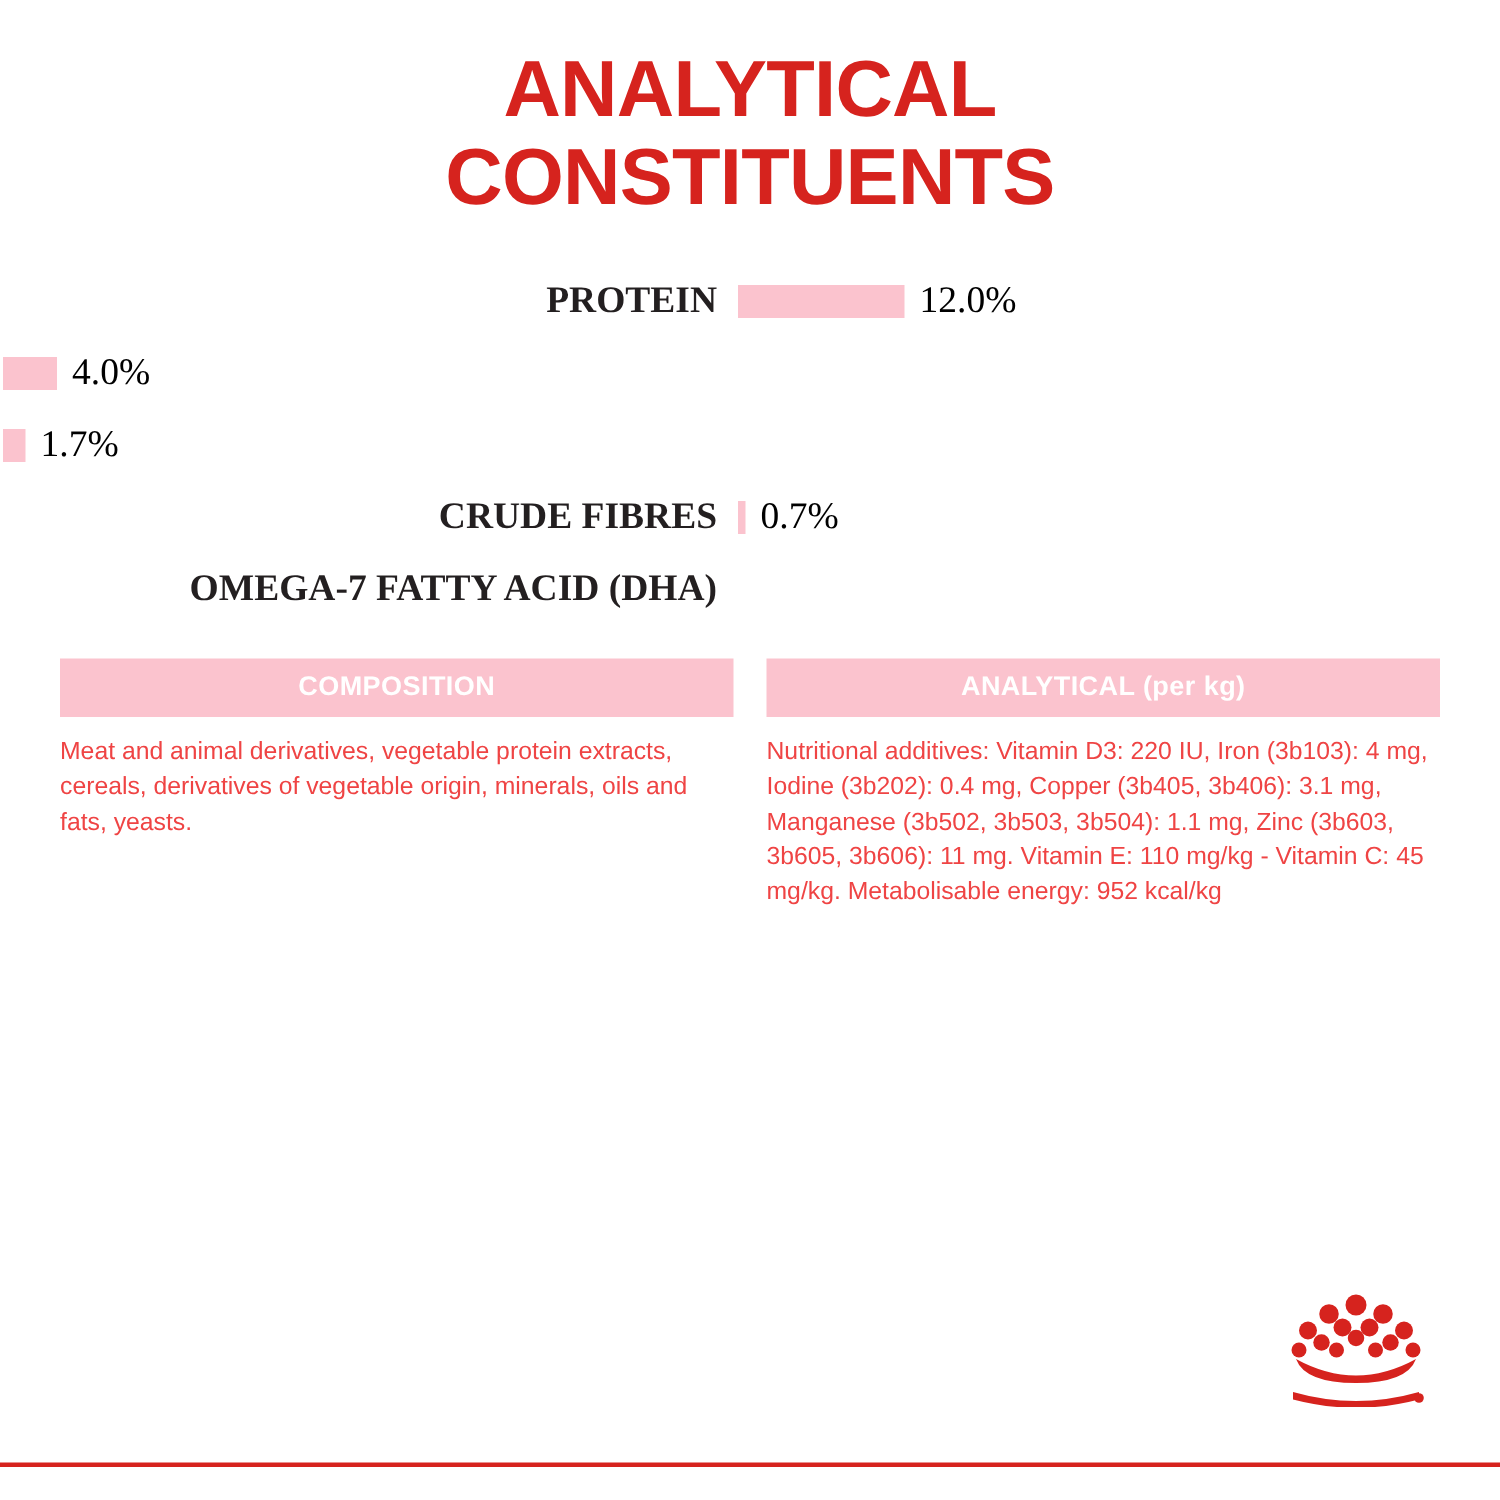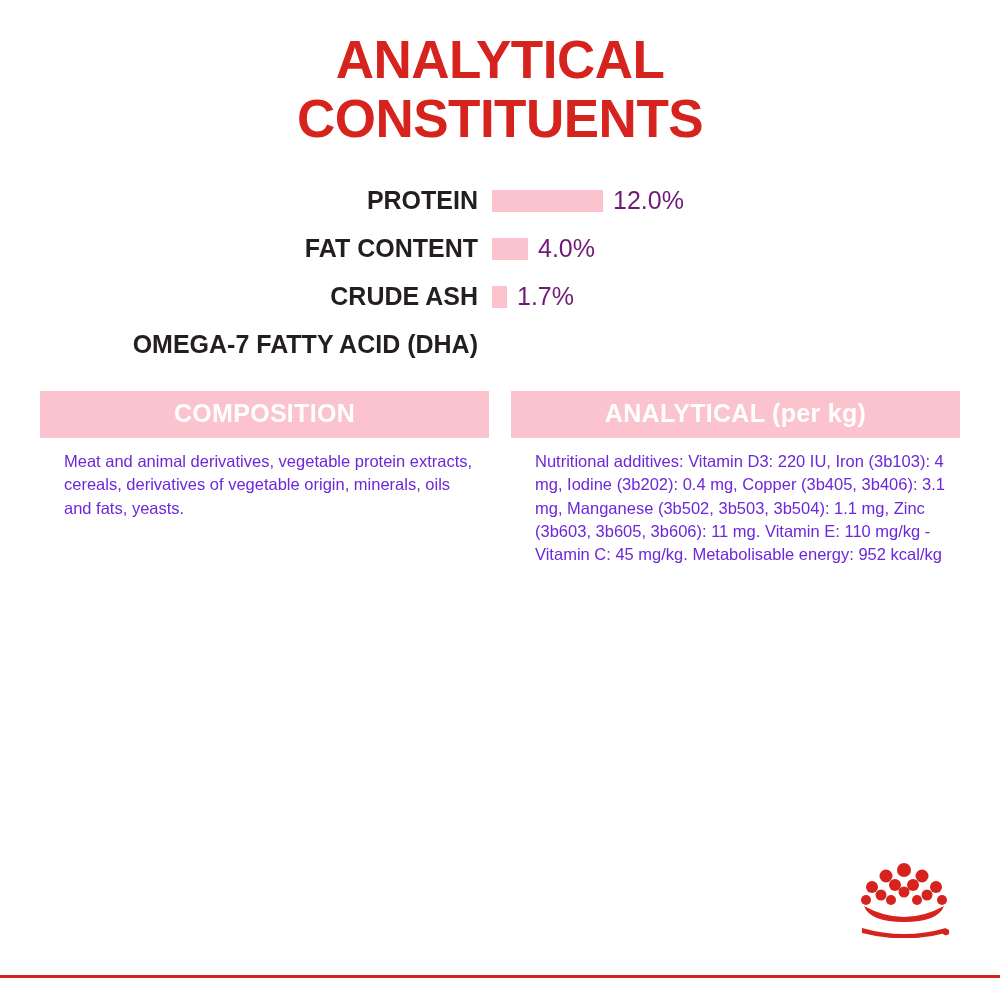--- a/index.html
+++ b/index.html
@@ -36,20 +36,21 @@
   }
   
   .chart {
     margin-top: 28px;
     padding-left: 0;
   }
   .chart-row {
     display: flex;
     align-items: center;
     height: 48px;
+    font-family: Liberation Serif, serif;
   }
   .chart-label {
     width: 490px;
     text-align: right;
     padding-right: 12px;
     box-sizing: border-box;
     font-weight: bold;
     font-size: 25px;
     color: #231f20;
     white-space: nowrap;
@@ -61,21 +62,21 @@
     position: relative;
     height: 100%;
   }
   .bar {
     height: 22px;
     background: #fbc3ce;
     flex: 0 0 auto;
   }
   .bar-value {
     font-size: 25px;
-    color: #701a75;
+    color: #000000;
     font-weight: normal;
     margin-left: 10px;
     white-space: nowrap;
   }
   .axis-line {
     position: absolute;
     left: 0;
     top: 2px;
     bottom: 2px;
     width: 2px;
@@ -90,32 +91,31 @@
     box-sizing: border-box;
   }
   .panel {
     flex: 1 1 0;
     min-width: 0;
   }
   .panel-header {
     background: #fbc3ce;
     color: #ffffff;
     font-weight: bold;
-    font-size: 25px;
+    font-size: 18px;
     text-align: center;
     padding: 8px 4px 10px;
     letter-spacing: 0.3px;
   }
   .panel-body {
     font-size: 16.5px;
     line-height: 1.42;
-    color: #6d28d9;
+    color: #ef4444;
     padding-top: 12px;
     padding-right: 8px;
-    margin-left: 24px;
   }
   
   .logo {
     position: absolute;
     right: 48px;
     bottom: 62px;
     width: 96px;
     height: 80px;
   }
   .logo svg { display: block; }
@@ -145,37 +145,43 @@
     <div class="chart-row">
       <div class="chart-label">PROTEIN</div>
       <div class="bar-wrap">
         <div class="axis-line"></div>
         <div class="bar" style="width:113px"></div>
         <div class="bar-value">12.0%</div>
       </div>
     </div>
 
     <div class="chart-row">
-      <div class="chart-label">FAT CONTENT</div>
       <div class="bar-wrap">
         <div class="axis-line"></div>
         <div class="bar" style="width:38px"></div>
         <div class="bar-value">4.0%</div>
       </div>
     </div>
 
     <div class="chart-row">
-      <div class="chart-label">CRUDE ASH</div>
       <div class="bar-wrap">
         <div class="axis-line"></div>
         <div class="bar" style="width:17px"></div>
         <div class="bar-value">1.7%</div>
       </div>
     </div>
 
+    <div class="chart-row">
+      <div class="chart-label">CRUDE FIBRES</div>
+      <div class="bar-wrap">
+        <div class="axis-line"></div>
+        <div class="bar" style="width:7px"></div>
+        <div class="bar-value">0.7%</div>
+      </div>
+    </div>
 
 
     <div class="chart-row">
       <div class="chart-label">OMEGA-7 FATTY ACID (DHA)</div>
     </div>
 
   </div>
 
   <div class="panels">
     <div class="panel">

